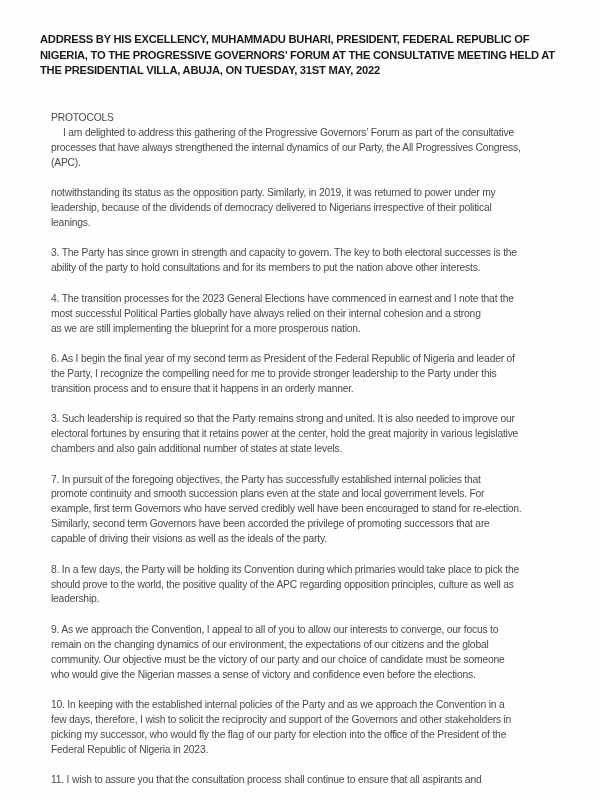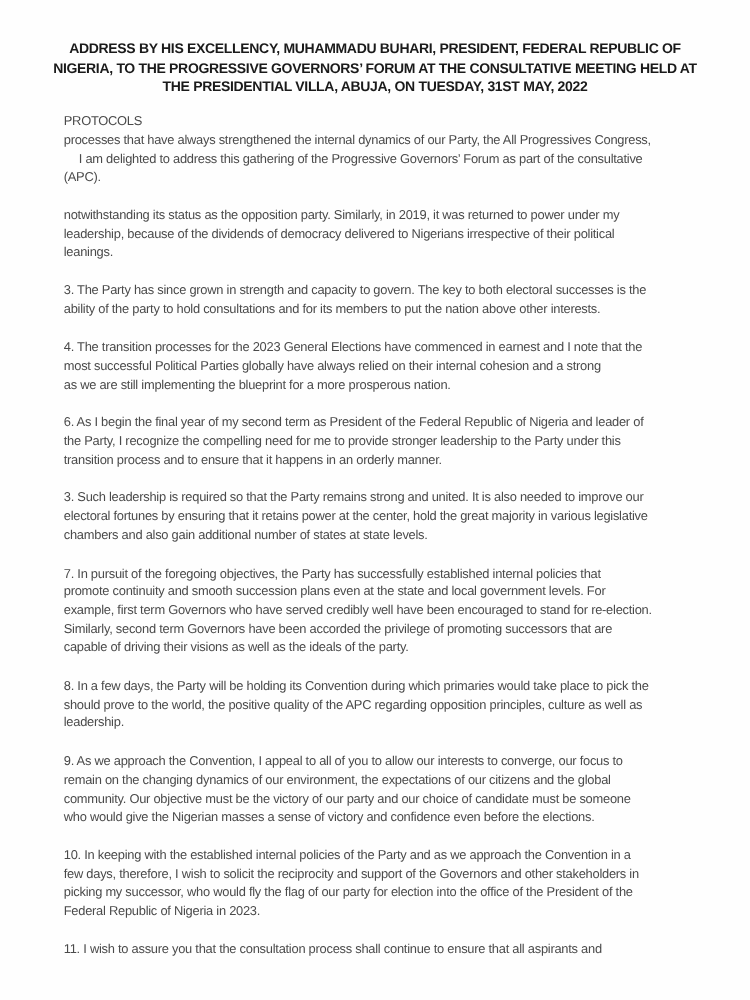--- a/index.html
+++ b/index.html
@@ -3,53 +3,53 @@
 <meta charset="utf-8">
 <style>
   html, body { margin: 0; padding: 0; background: #ffffff; }
   body { width: 600px; height: 800px; overflow: hidden; position: relative; }
   .page {
     position: absolute; left: 0; top: 0; width: 600px; height: 800px;
     background: #fefefe;
   }
   .title {
     position: absolute; left: 40px; top: 32px; width: 520px;
-    text-align: center;
+    text-align: left;
     font-family: "Liberation Sans", sans-serif;
     font-weight: bold; font-size: 11.2px; line-height: 15.5px;
     color: #1a1a1a; letter-spacing: -0.25px;
   }
   .title div { white-space: nowrap; }
   .body {
     position: absolute; left: 51px; top: 91px; width: 510px;
     font-family: "Liberation Sans", sans-serif;
     font-size: 10.3px; line-height: 14.9px; color: #4a4a4a;
     letter-spacing: -0.2px;
   }
   .body .line { white-space: nowrap; height: 14.9px; }
   .body .para { margin-bottom: 15.6px; }
-  .protocols { text-transform: none; }
+  .protocols { text-transform: none; margin-top: 20px; }
   .indent { padding-left: 12px; }
 </style>
 </head>
 <body>
 
 <div class="page">
   <div class="title">
     <div>ADDRESS BY HIS EXCELLENCY, MUHAMMADU BUHARI, PRESIDENT, FEDERAL REPUBLIC OF</div>
     <div>NIGERIA, TO THE PROGRESSIVE GOVERNORS’ FORUM AT THE CONSULTATIVE MEETING HELD AT</div>
     <div>THE PRESIDENTIAL VILLA, ABUJA, ON TUESDAY, 31ST MAY, 2022</div>
   </div>
 
   <div class="body">
     <div class="line protocols">PROTOCOLS</div>
 
     <div class="para">
+      <div class="line indent">I am delighted to address this gathering of the Progressive  Governors’ Forum  as part of the consultative</div>
       <div class="line">processes that have always strengthened the internal dynamics of our Party, the All Progressives Congress,</div>
-      <div class="line indent">I am delighted to address this gathering of the Progressive  Governors’ Forum  as part of the consultative</div>
       <div class="line">(APC).</div>
     </div>
 
     <div class="para">
       <div class="line">notwithstanding its status as the opposition party. Similarly, in 2019, it was returned to power under my</div>
       <div class="line">leadership, because of the dividends of democracy delivered to Nigerians irrespective of their political</div>
       <div class="line">leanings.</div>
     </div>
 
     <div class="para">

